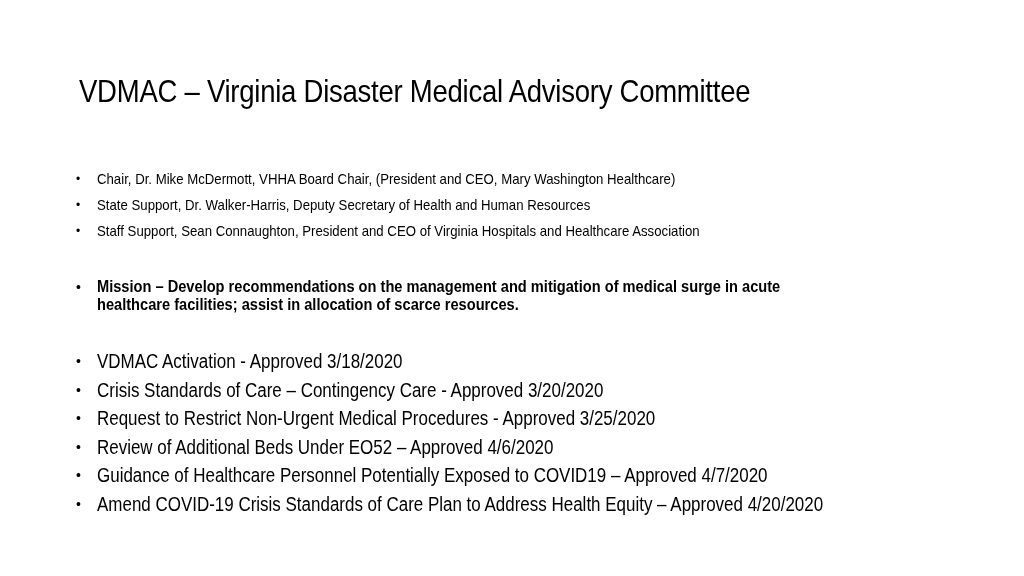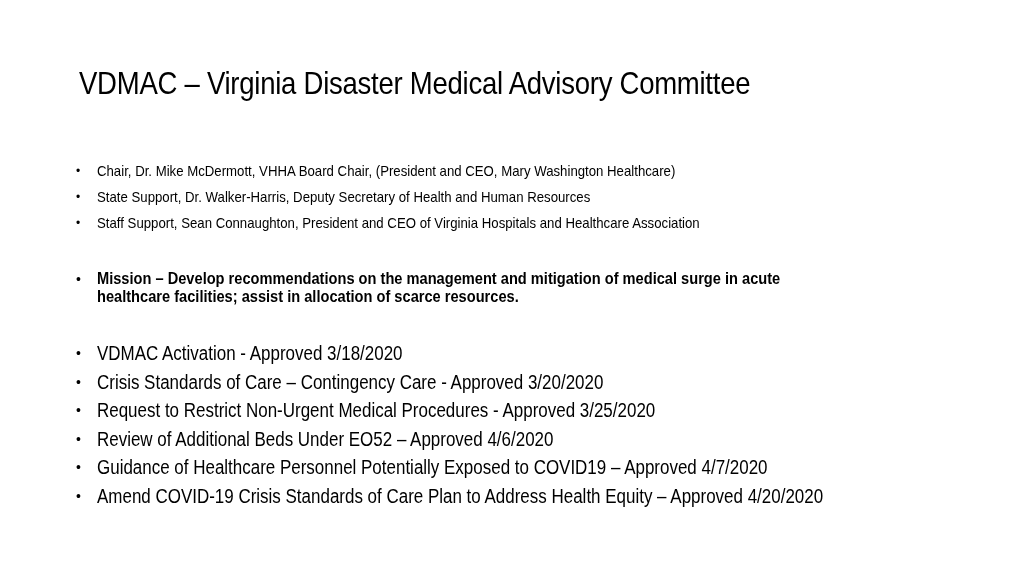--- a/index.html
+++ b/index.html
@@ -1,21 +1,21 @@
 <!DOCTYPE html>
 <html><head>
   <meta charset="utf-8">
   <style>
     html, body { margin: 0; padding: 0; }
     body {
       width: 1024px; height: 576px; background: #ffffff; overflow: hidden;
       position: relative; color: #000000;
       font-family: "Liberation Sans", "DejaVu Sans", sans-serif;
     }
-    .slide { position: absolute; left: 0; top: 8px; width: 1024px; height: 433px; }
+    .slide { position: absolute; left: 0; top: 16px; width: 1024px; height: 433px; }
     .title {
       position: absolute; left: 79px; top: 52px;
       font-size: 32px; line-height: 46px; white-space: nowrap;
       transform-origin: 0 50%; transform: scaleX(0.86);
       letter-spacing: -0.3px;
     }
     .bullet {
       position: absolute; left: 76px; white-space: nowrap;
     }
     .bullet .dot {

